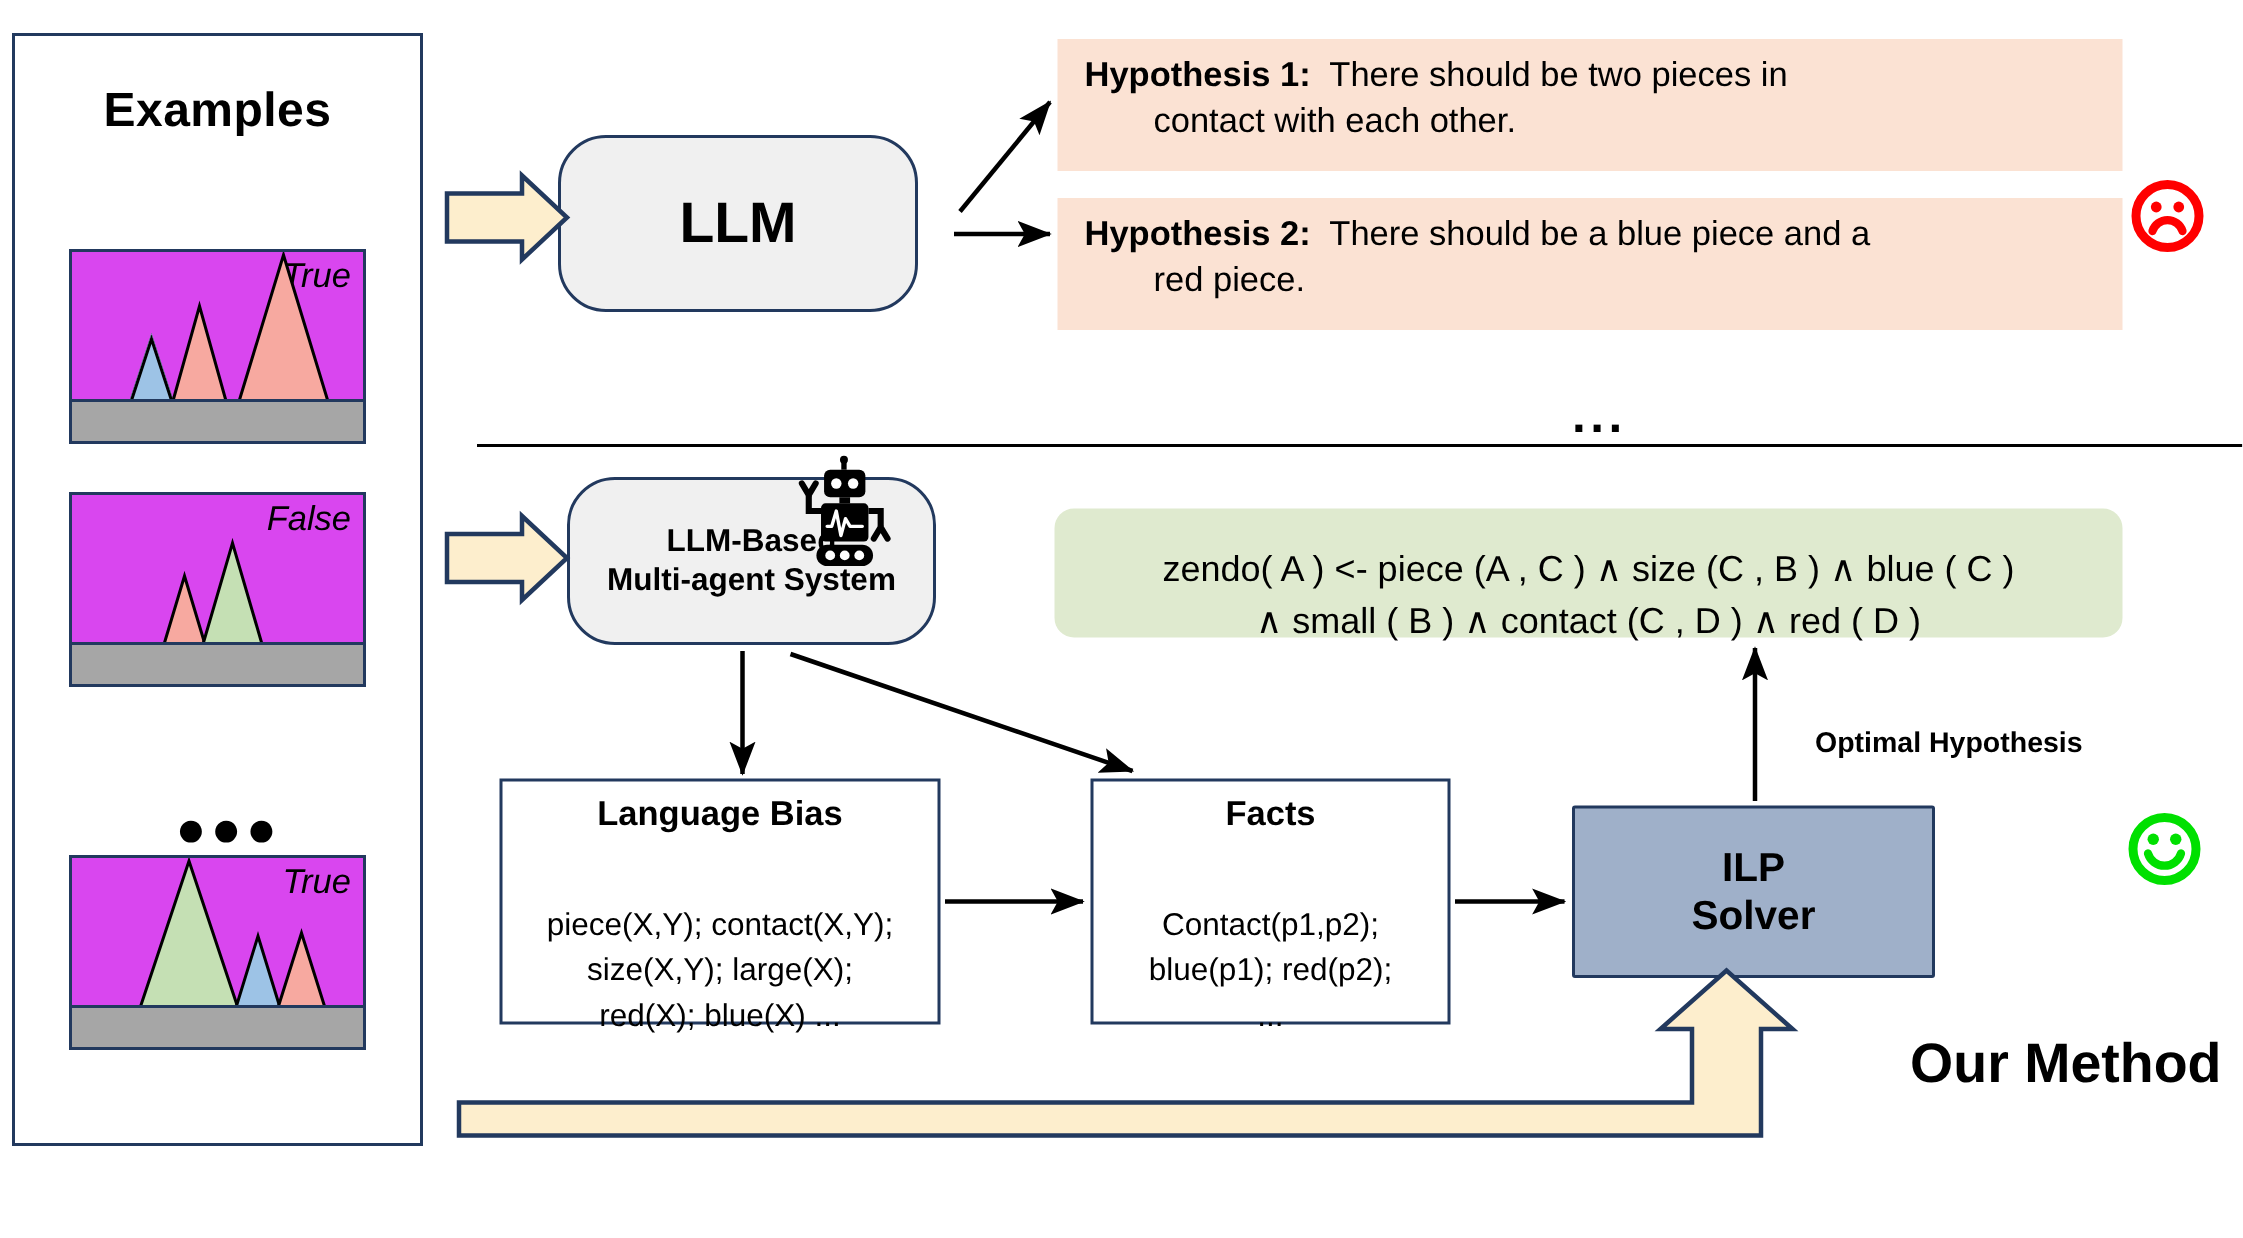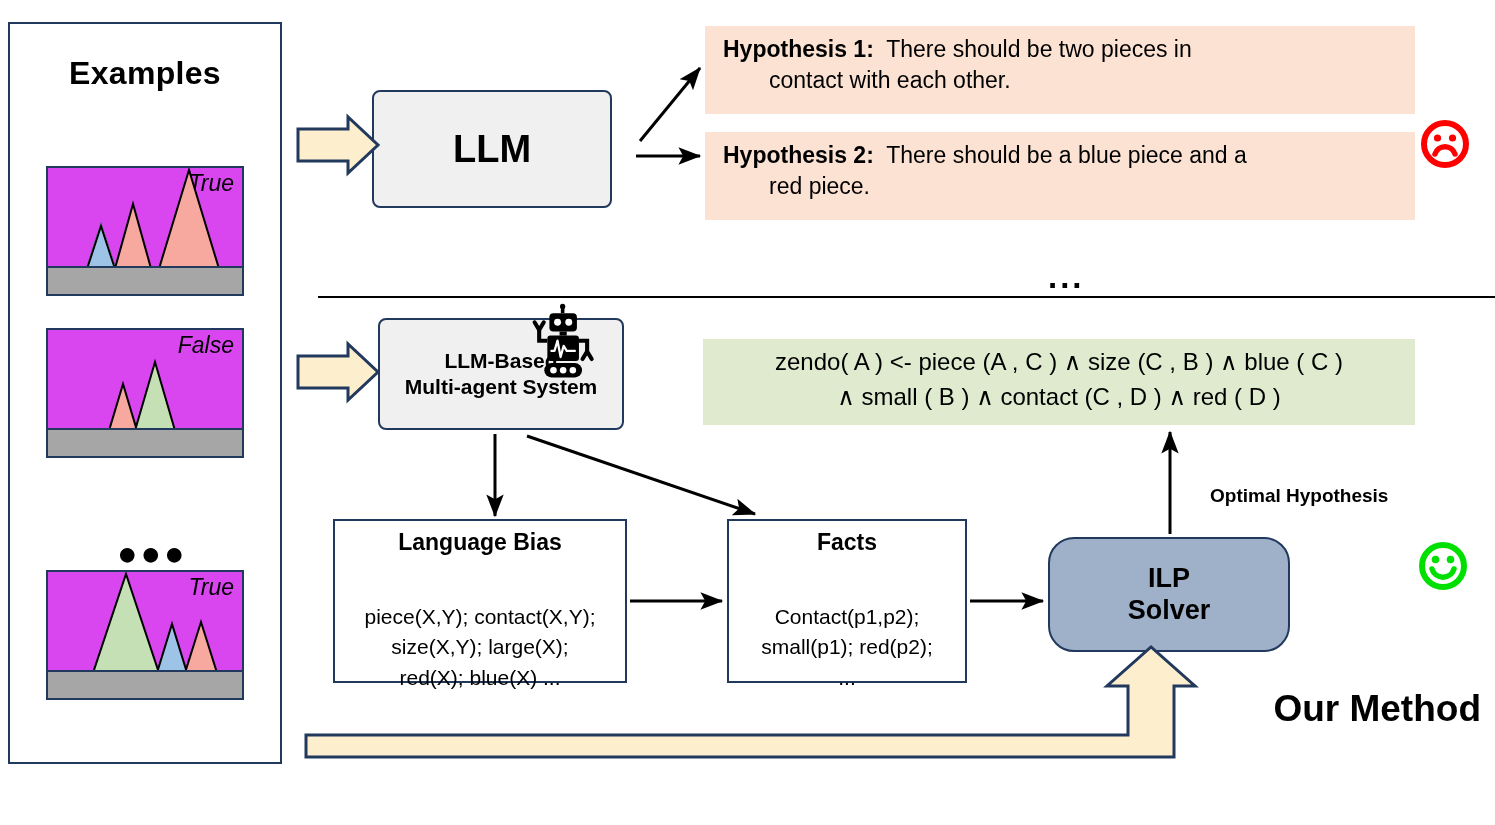--- a/index.html
+++ b/index.html
@@ -60,21 +60,21 @@
   .ellipsis-dots {
     font-size: 34px;
     font-weight: bold;
     letter-spacing: 3px;
     line-height: 1;
   }
 
   
   .round-box {
     border: 2px solid #22395e;
-    border-radius: 8px;
+    border-radius: 32px;
     background: #f0f0f0;
     box-sizing: border-box;
     display: flex;
     align-items: center;
     justify-content: center;
     text-align: center;
   }
   #llm-box {
     left: 372px; top: 90px;
     width: 240px; height: 118px;
@@ -110,21 +110,21 @@
     line-height: 1.45;
     margin-top: 46px;
   }
   #facts-box .box-body { white-space: nowrap; }
 
   
   #ilp-box {
     left: 1048px; top: 537px;
     width: 242px; height: 115px;
     border: 2px solid #22395e;
-    border-radius: 26px;
+    border-radius: 2px;
     background: #9fb0c9;
     box-sizing: border-box;
     display: flex;
     align-items: center;
     justify-content: center;
     font-size: 27px;
     font-weight: bold;
     line-height: 1.18;
     text-align: center;
   }
@@ -144,21 +144,22 @@
 
   
   #rule-banner {
     left: 703px; top: 339px;
     width: 712px; height: 86px;
     background: #dfeacf;
     box-sizing: border-box;
     text-align: center;
     font-size: 24px;
     line-height: 1.45;
-    padding-top: 6px;
+    padding-top: 24px;
+    border-radius: 13px;
   }
 
   
   #other-methods-label {
     right: 6px; top: 240px;
     font-size: 37px;
     font-weight: bold;
   }
   #other-dots {
     left: 1048px; top: 258px;
@@ -270,21 +271,21 @@
       <div>piece(X,Y); contact(X,Y);</div>
       <div>size(X,Y); large(X);</div>
       <div>red(X); blue(X) ...</div>
     </div>
   </div>
 
   <div class="abs rect-box" id="facts-box">
     <div class="box-title">Facts</div>
     <div class="box-body">
       <div>Contact(p1,p2);</div>
-      <div>small(p1); red(p2);</div>
+      <div>blue(p1); red(p2);</div>
       <div>...</div>
     </div>
   </div>
 
   <div class="abs" id="ilp-box">
     <span>
       <span>ILP</span><br>
       <span>Solver</span>
     </span>
   </div>

